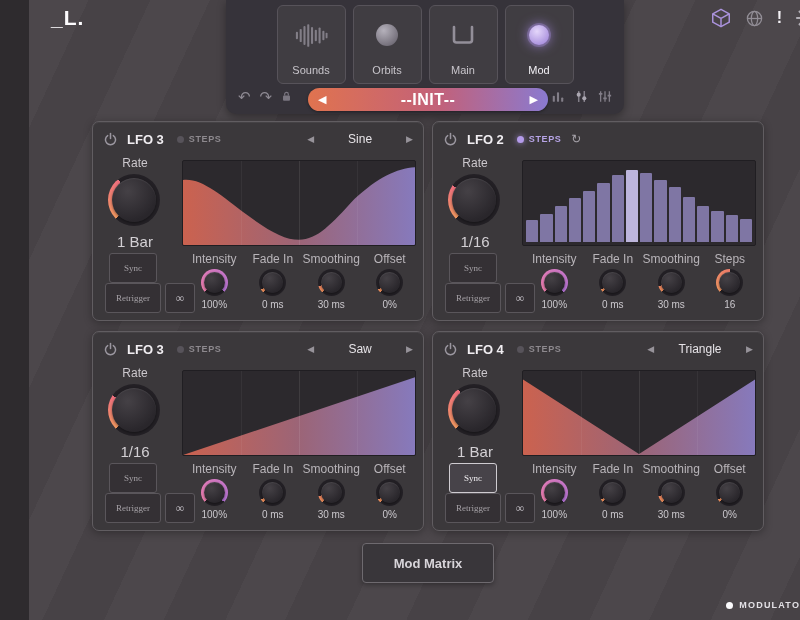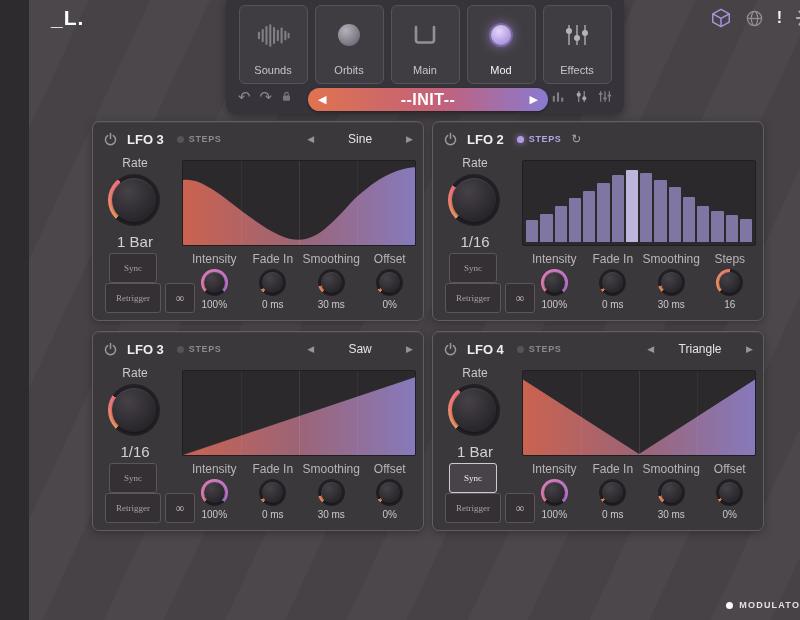--- a/index.html
+++ b/index.html
@@ -174,31 +174,20 @@
                   <stop offset="0" stop-color="#e4d6fa"></stop>
                   <stop offset="1" stop-color="#9d82d8"></stop>
                 </radialGradient>
               </defs>
             <circle cx="17" cy="14" r="12" fill="#a98fe0" opacity="0.35"></circle>
             <circle cx="17" cy="14" r="10" fill="url(#modg)"></circle>
           </svg>
         </span>
         <span class="tlabel">Mod</span>
       </div>
-      <div class="tab">
-        <span class="ticn">
-          <svg viewBox="0 0 34 26" width="34" height="26" stroke="#8e8a94" stroke-width="2" fill="#b6b2bc">
-            <path d="M9 3v20M17 3v20M25 3v20"></path>
-            <circle cx="9" cy="9" r="3" stroke="none"></circle>
-              <circle cx="17" cy="16" r="3" stroke="none"></circle>
-              <circle cx="25" cy="11" r="3" stroke="none"></circle>
-          </svg>
-        </span>
-        <span class="tlabel">Effects</span>
-      </div>
     </div>
 
     <div class="preset-row">
       <div class="hist">
         <button class="hbtn">↶</button>
         <button class="hbtn">↷</button>
         <button class="hbtn">
           <svg viewBox="0 0 12 12" width="11" height="11">
               <path d="M4 5V3.5a2 2 0 0 1 4 0V5" stroke="#7a7680" stroke-width="1.3" fill="none"></path>
               <rect x="2.2" y="5" width="7.6" height="5.6" rx="1" fill="#7a7680"></rect>
@@ -483,18 +472,19 @@
         <span class="m-value">30 ms</span>
       </div>
       <div class="mini">
         <span class="m-label">Offset</span>
         <div class="knob ks or-zero"></div>
         <span class="m-value">0%</span>
       </div>
     </div>
   </section>
 
+  <button class="mod-matrix">Mod Matrix</button>
   <div class="modulators">
     <span class="mdot"></span>
     <span class="mtext">MODULATORS</span>
   </div>
 
 </div>
 
 </body></html>

